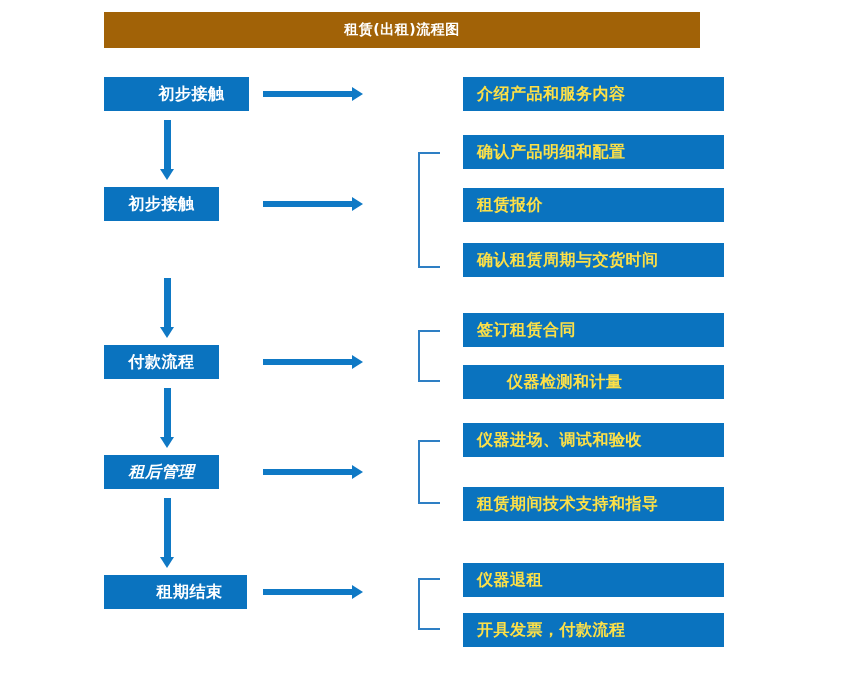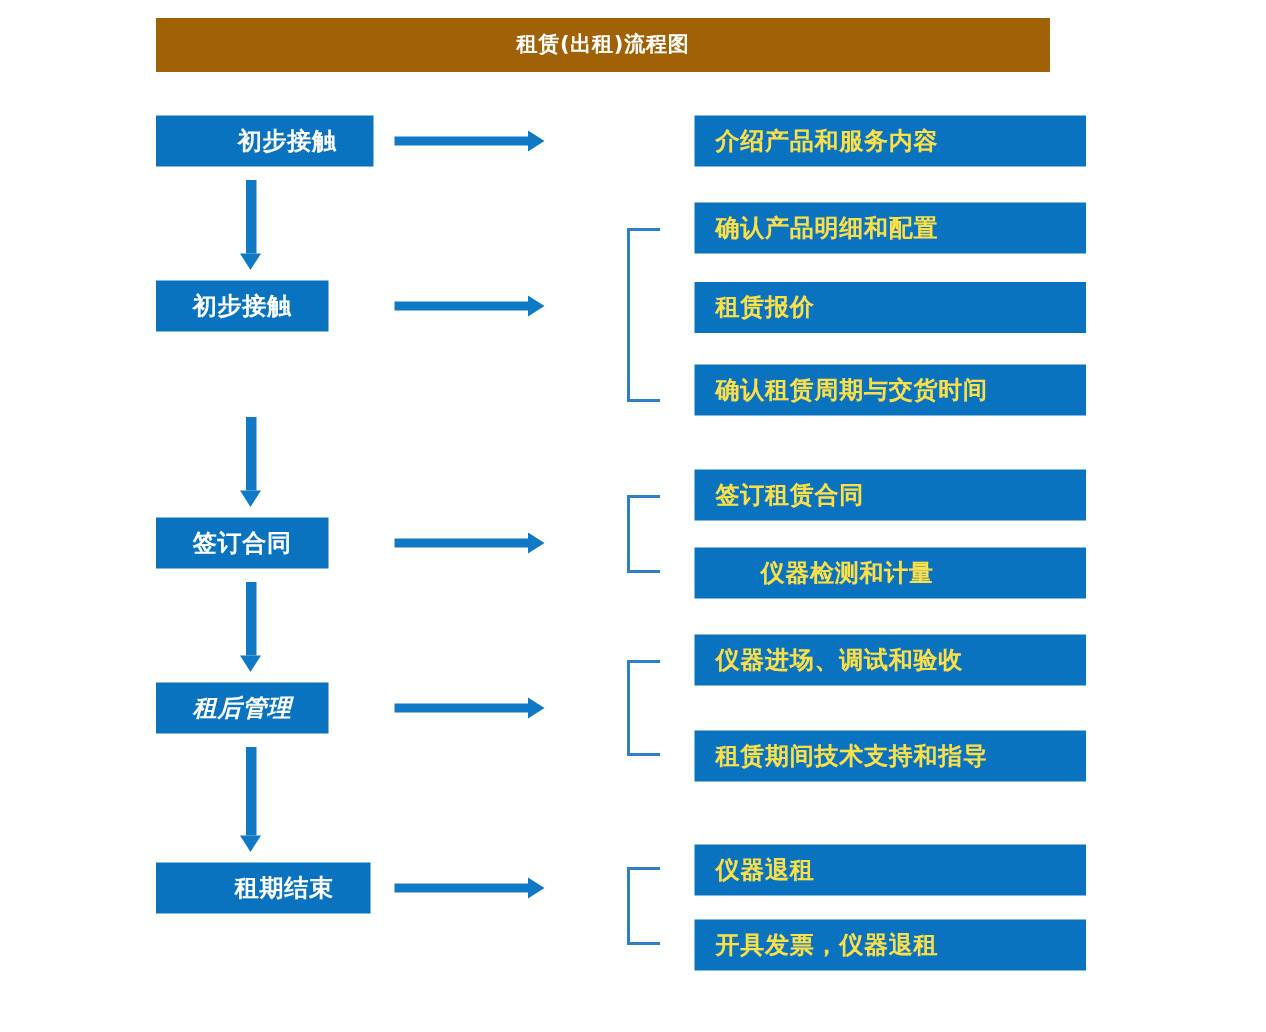--- a/index.html
+++ b/index.html
@@ -132,36 +132,36 @@
 </head>
 <body>
 
 <div id="canvas">
 
   <div class="title-bar">租赁(出租)流程图</div>
 
   <div id="stages">
       <div class="stage-box" style="top: 77px; padding-left: 30px;">初步接触</div>
       <div class="stage-box" style="top: 187px;">初步接触</div>
-      <div class="stage-box" style="top: 345px;">签订合同</div>
+      <div class="stage-box" style="top: 345px;">付款流程</div>
       <div class="stage-box" style="top: 455px; font-style: italic;">租后管理</div>
       <div class="stage-box" style="top: 575px; padding-left: 28px;">租期结束</div>
     </div>
 
   <div id="details">
       <div class="detail-box" style="top: 77px;">介绍产品和服务内容</div>
       <div class="detail-box" style="top: 135px;">确认产品明细和配置</div>
       <div class="detail-box" style="top: 188px;">租赁报价</div>
       <div class="detail-box" style="top: 243px; text-align: right;">确认租赁周期与交货时间</div>
       <div class="detail-box" style="top: 313px;">签订租赁合同</div>
       <div class="detail-box" style="top: 365px; padding-left: 44px;">仪器检测和计量</div>
       <div class="detail-box" style="top: 423px;">仪器进场、调试和验收</div>
       <div class="detail-box" style="top: 487px;">租赁期间技术支持和指导</div>
       <div class="detail-box" style="top: 563px;">仪器退租</div>
-      <div class="detail-box" style="top: 613px;">开具发票，仪器退租</div>
+      <div class="detail-box" style="top: 613px;">开具发票，付款流程</div>
     </div>
 
   <div id="v-arrows">
       <div class="v-arrow" style="top: 120px; height: 60px;">
         <div class="shaft" style="height: 49px;"></div>
         <div class="head" style="top: 49px;"></div>
       </div>
       <div class="v-arrow" style="top: 278px; height: 60px;">
         <div class="shaft" style="height: 49px;"></div>
         <div class="head" style="top: 49px;"></div>

